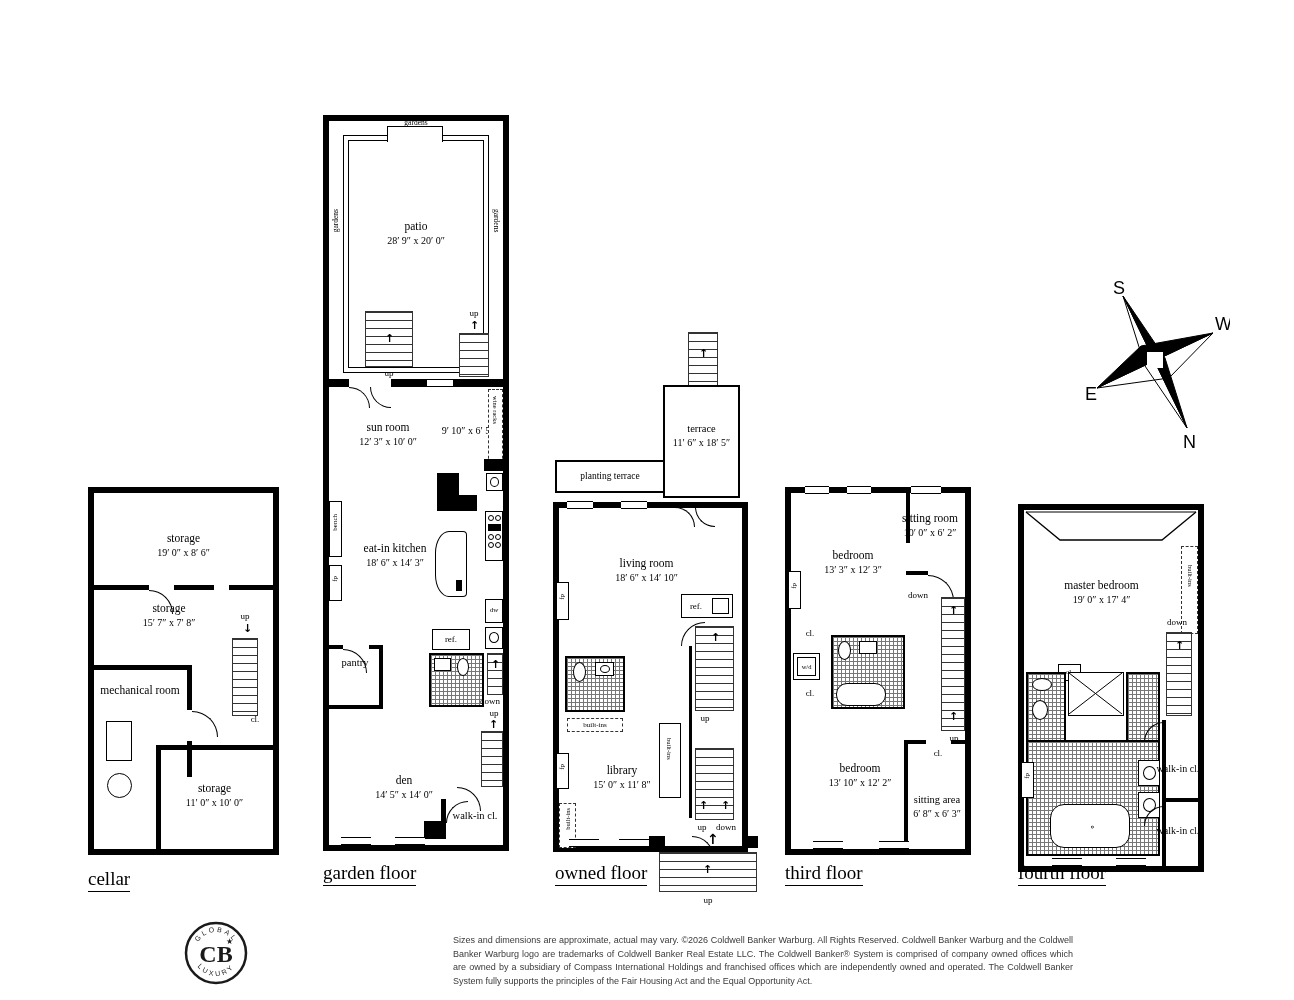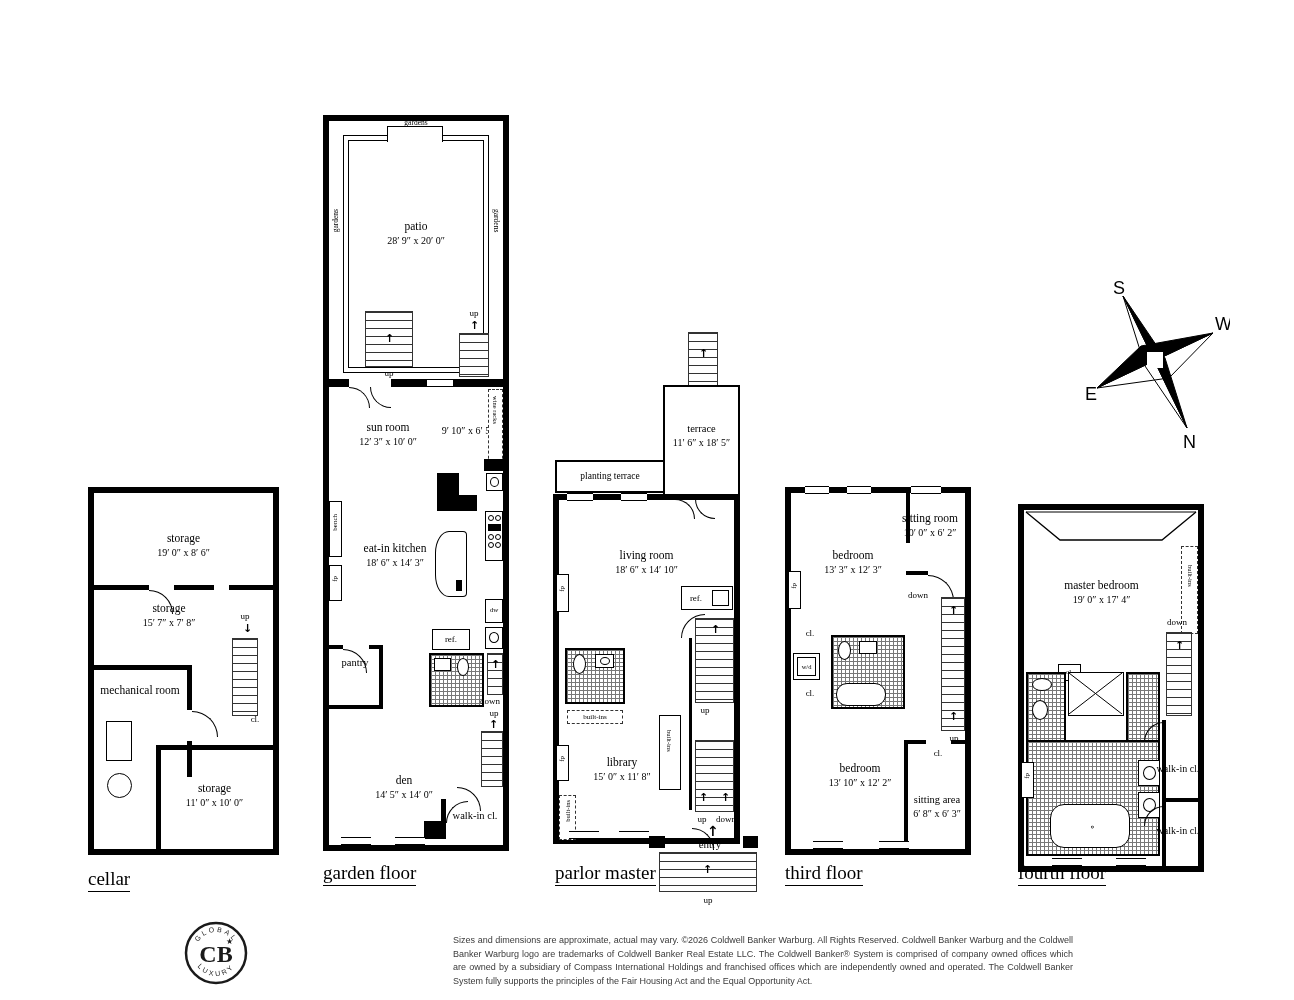--- a/index.html
+++ b/index.html
@@ -185,21 +185,21 @@
     <div class="arr" style="left:146px;top:18px;">↑</div>
     <div class="tl" style="left:128px;top:62px;width:44px;">down</div>
     <div class="thin" style="left:110px;top:55px;width:77px;height:113px;border-width:2px;"></div>
     <div class="rl" style="left:110px;width:77px;top:92px;font-size:10.5px;">
       <div>terrace</div>
       <div class="d" style="font-size:10px;">11′ 6″ x 18′ 5″</div>
     </div>
     <div class="thin" style="left:2px;top:130px;width:110px;height:33px;border-width:2px;"></div>
     <div class="tl" style="left:2px;top:141px;width:110px;font-size:9.5px;">planting terrace</div>
 
-    <div class="f" style="left:0;top:164px;width:175px;height:338px;">
+    <div class="f" style="left:0;top:172px;width:175px;height:338px;padding-left:8px;">
       <div class="winh" style="left:8px;top:-7px;width:26px;"></div>
       <div class="winh" style="left:62px;top:-7px;width:26px;"></div>
       <div class="arc" style="left:116px;top:-1px;width:20px;height:20px;transform:rotate(90deg);"></div>
       <div class="arc" style="left:136px;top:-1px;width:20px;height:20px;transform:rotate(180deg) scaleX(-1);"></div>
       <div class="rl" style="left:0;width:175px;top:48px;">
         <div>living room</div>
         <div class="d">18′ 6″ x 14′ 10″</div>
       </div>
       <div class="fix" style="left:-3px;top:74px;width:13px;height:38px;">
         <span class="tl vt" style="left:2px;top:11px;font-size:7px;">fp</span>
@@ -248,21 +248,21 @@
       <div class="winh" style="left:10px;top:331px;width:30px;"></div>
       <div class="winh" style="left:60px;top:331px;width:30px;"></div>
     </div>
 
     <div class="w" style="left:96px;top:506px;width:16px;height:12px;"></div>
     <div class="w" style="left:190px;top:506px;width:15px;height:12px;"></div>
     <div class="stairs" style="left:106px;top:522px;width:98px;height:40px;"></div>
     <div class="arr" style="left:150px;top:534px;">↑</div>
     <div class="tl" style="left:143px;top:566px;width:24px;">up</div>
   </div>
-  <div class="fname" style="left:555px;top:862px;">parlor master</div>
+  <div class="fname" style="left:555px;top:862px;">owned floor</div>
 
   <div class="f" style="left:785px;top:487px;width:174px;height:356px;">
     <div class="winh" style="left:14px;top:-7px;width:24px;"></div>
     <div class="winh" style="left:56px;top:-7px;width:24px;"></div>
     <div class="winh" style="left:120px;top:-7px;width:30px;"></div>
     <div class="rl" style="left:0;width:124px;top:55px;">
       <div>bedroom</div>
       <div class="d">13′ 3″ x 12′ 3″</div>
     </div>
     <div class="rl" style="left:104px;width:70px;top:18px;white-space:normal;">

